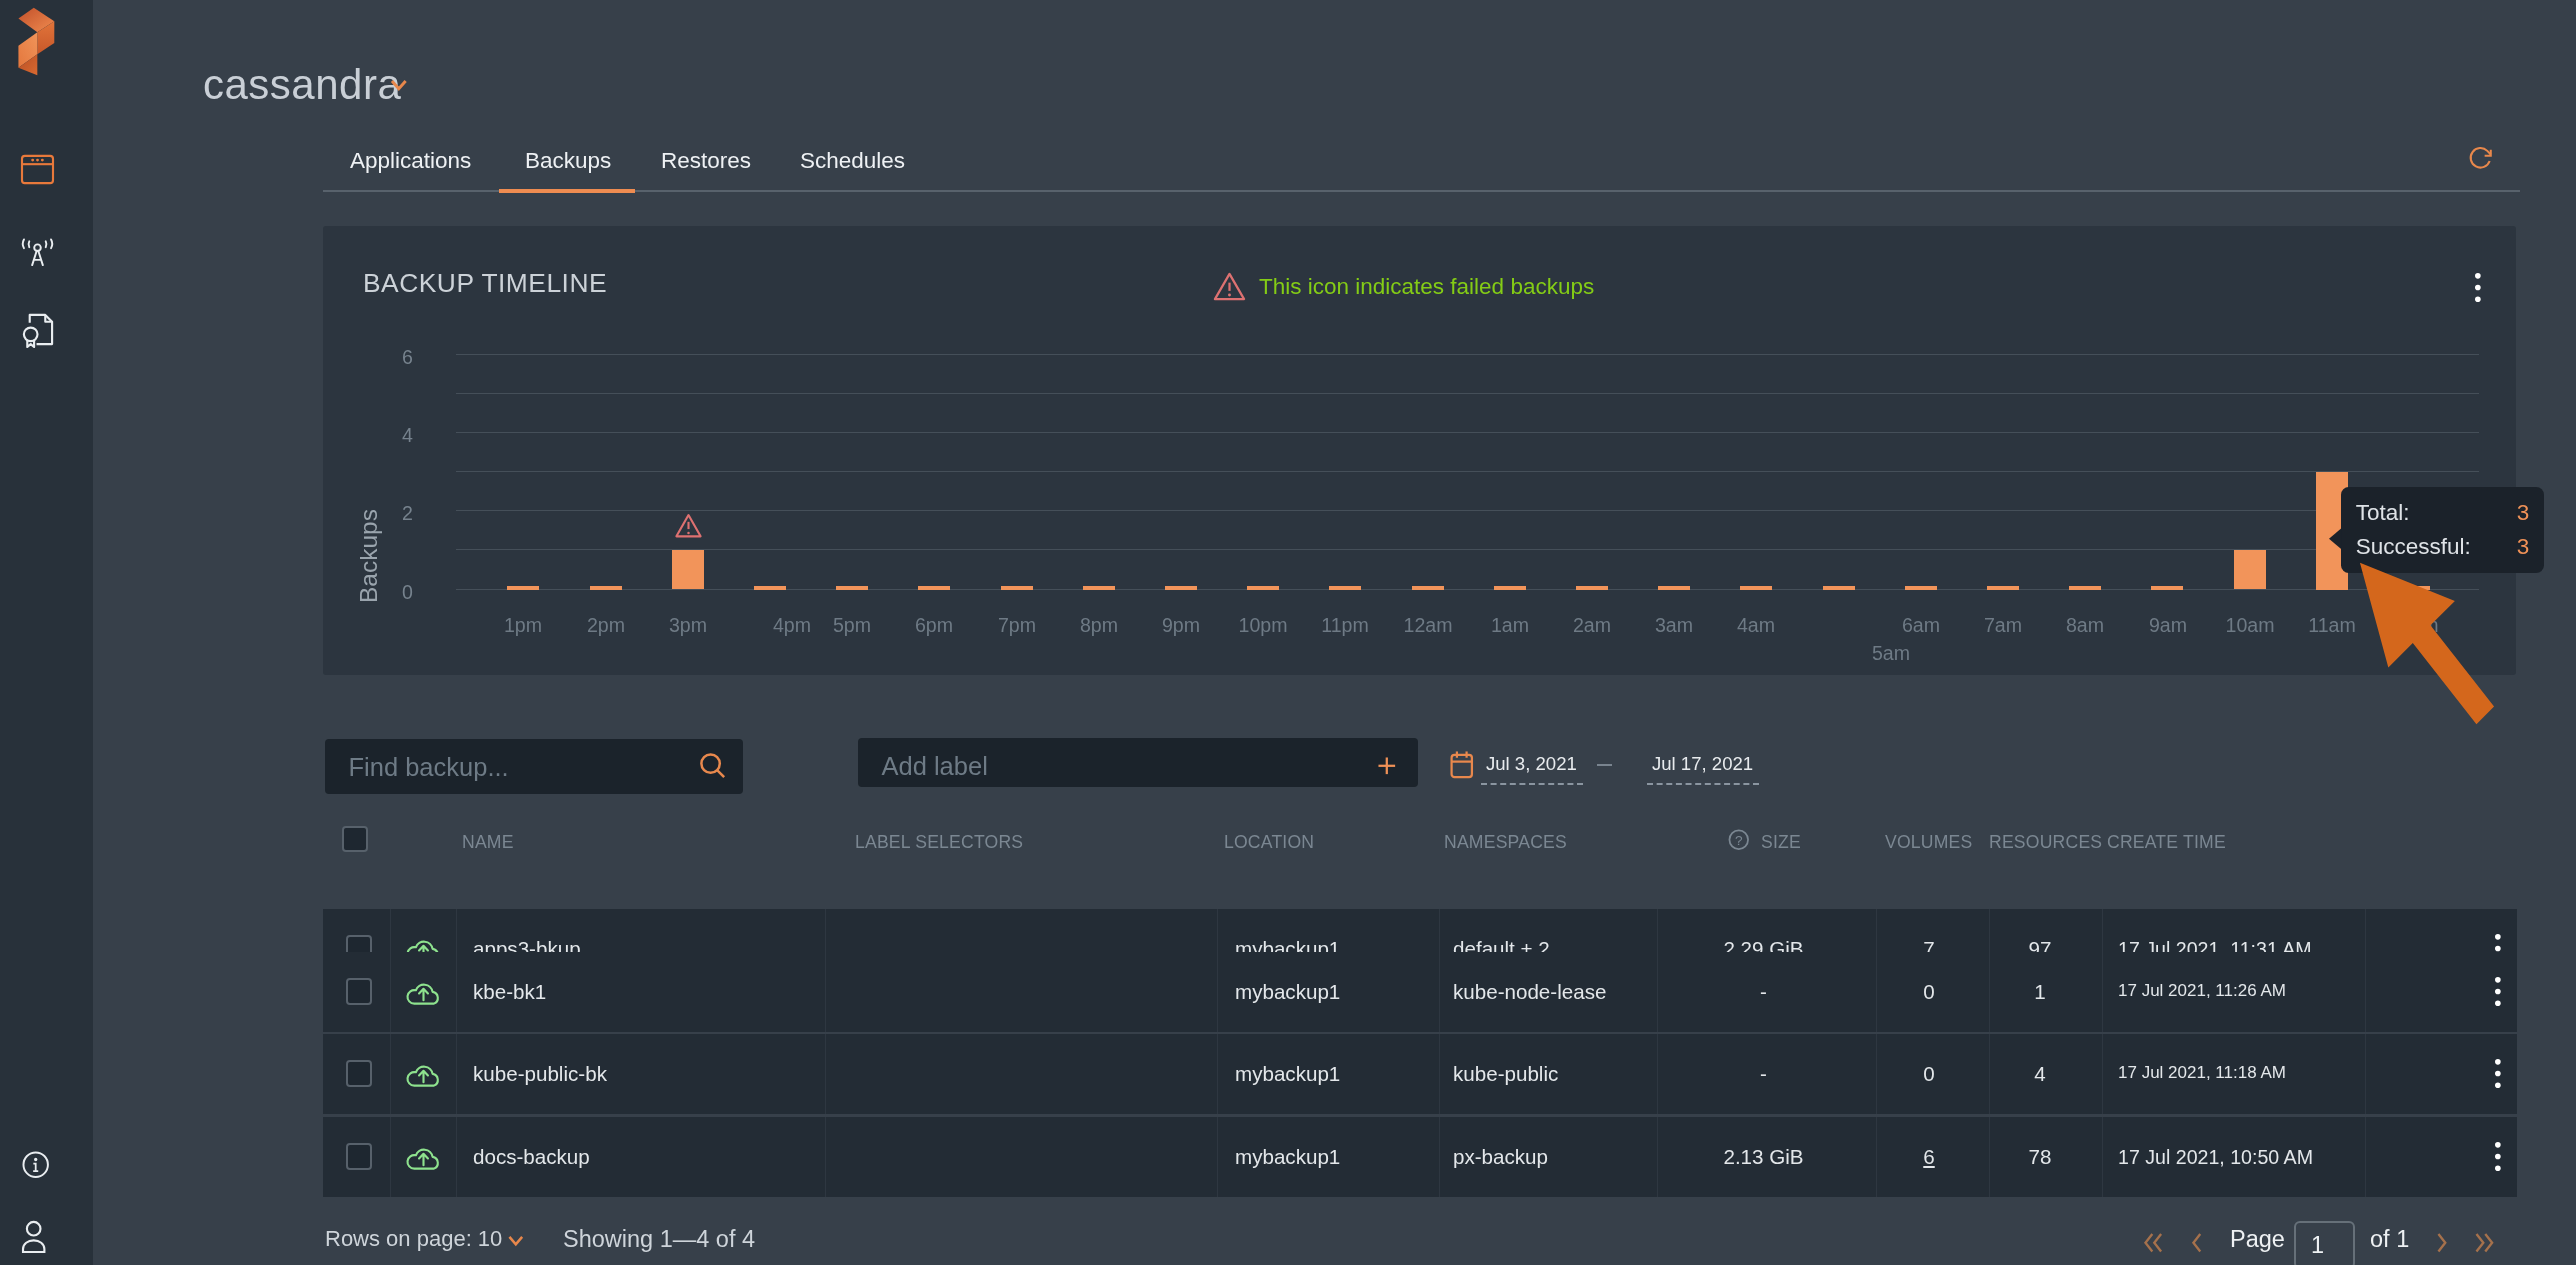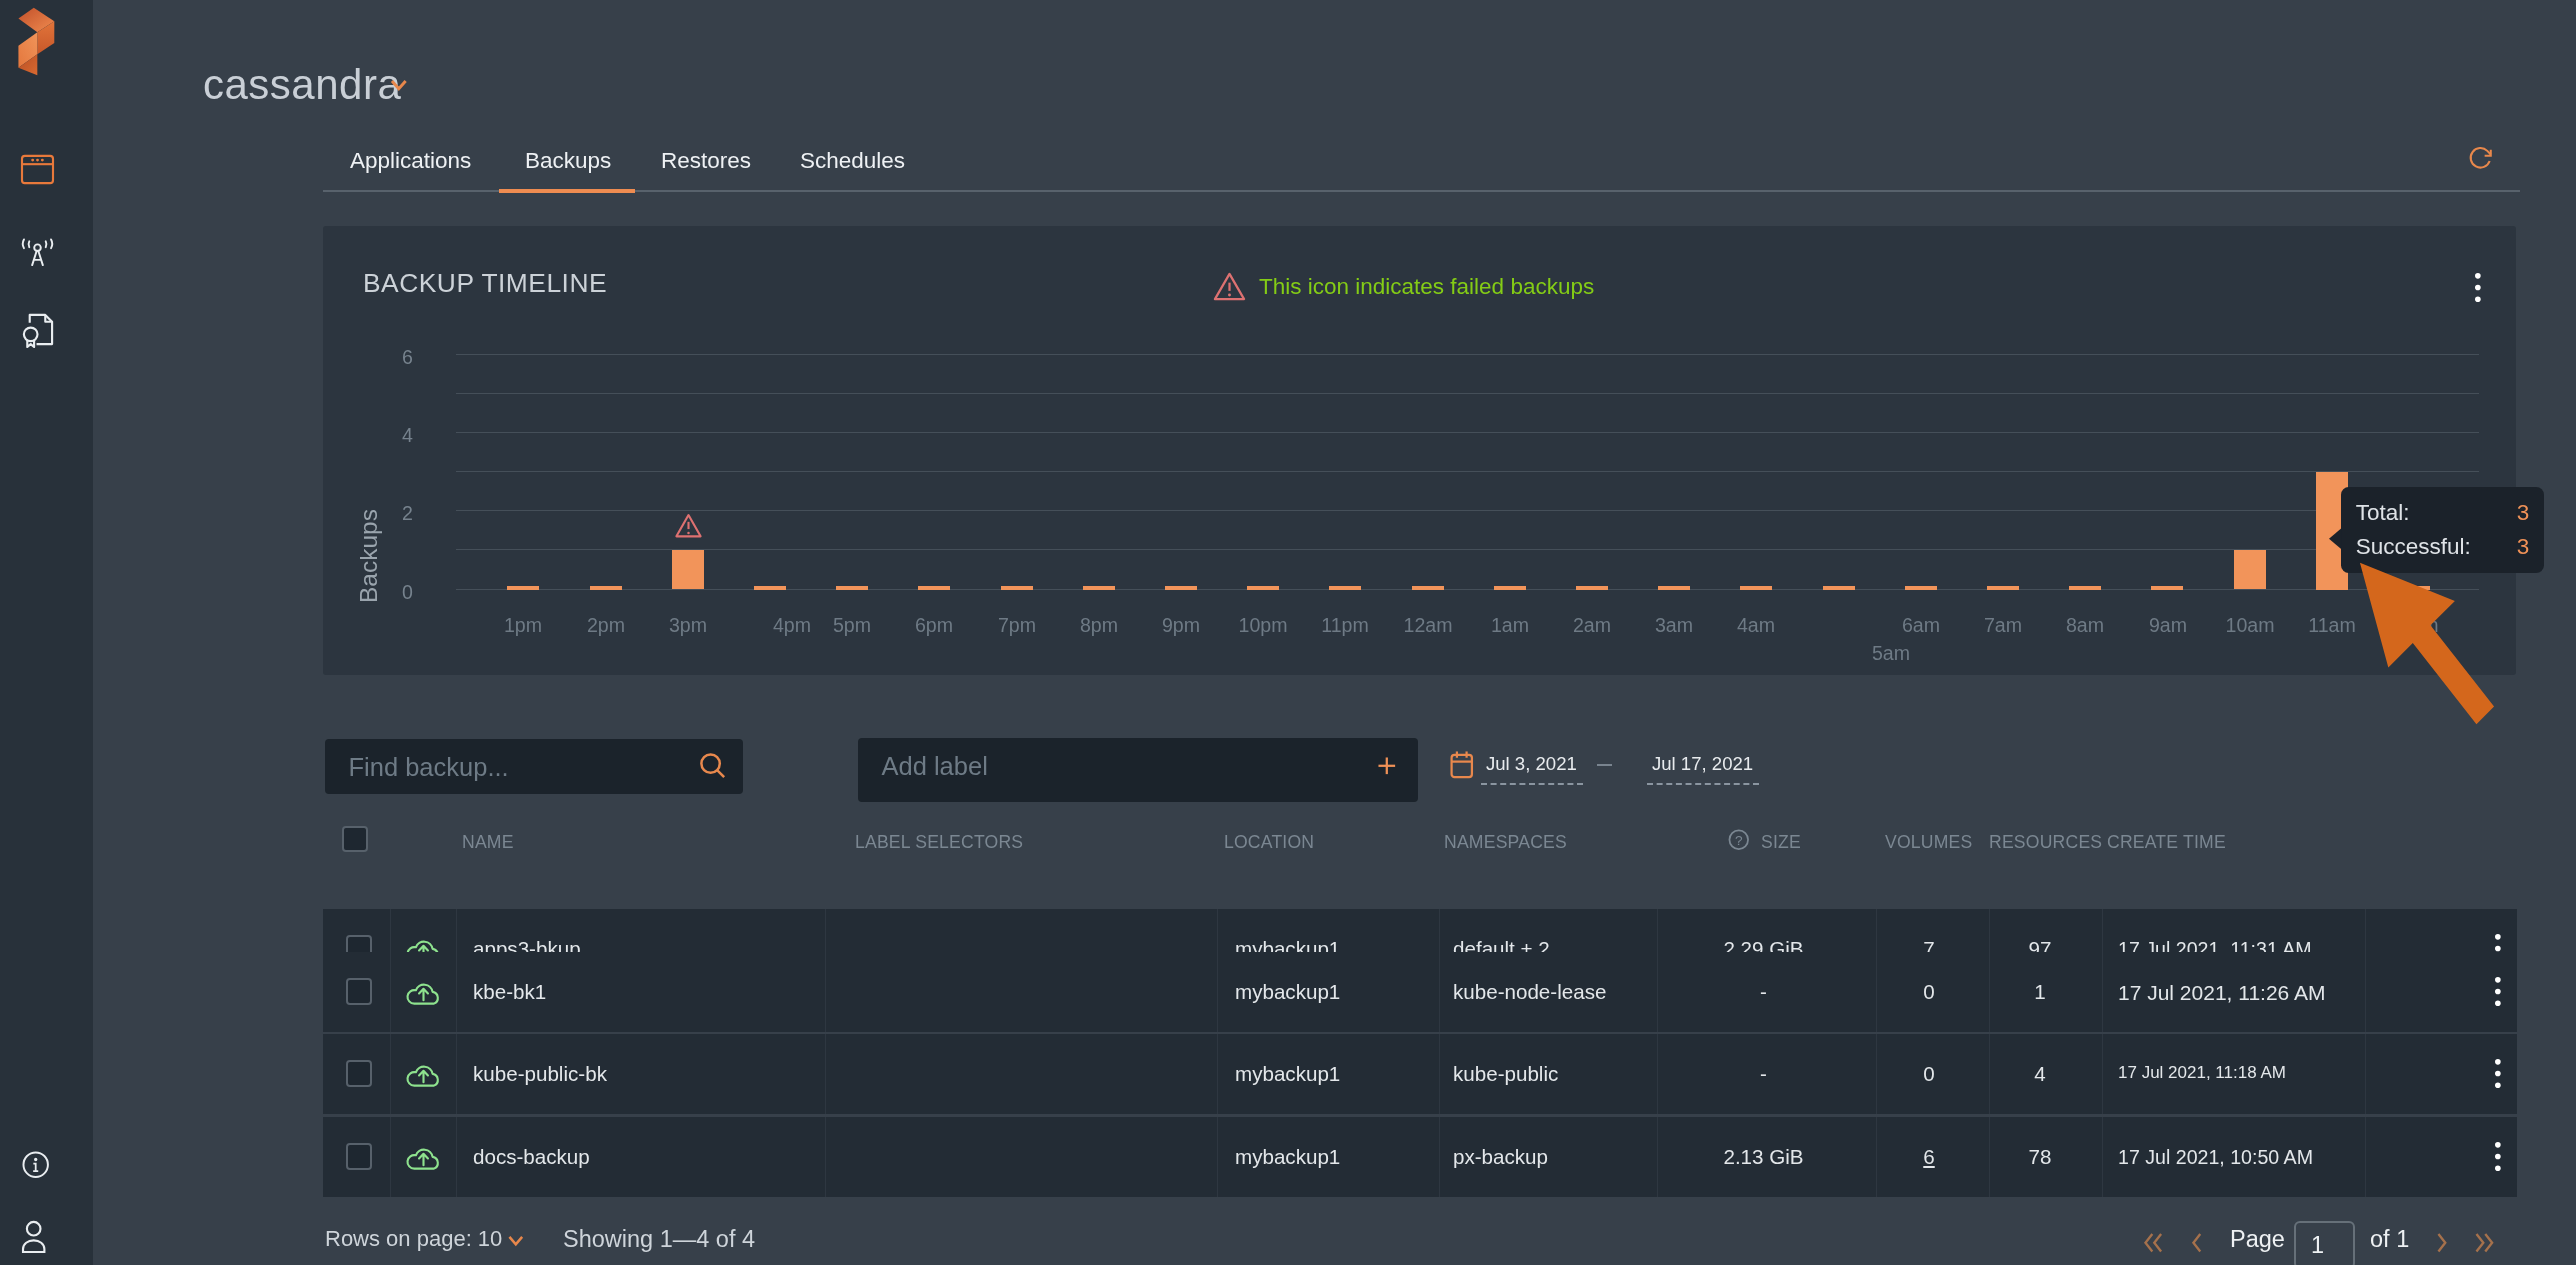--- a/index.html
+++ b/index.html
@@ -26,21 +26,21 @@
   .xlab { position:absolute; top:614px; width:82px; text-align:center; font-size:19.6px; color:#6e7a85; }
   #ylabel { position:absolute; left:325px; top:545px; font-size:24.5px; color:#9aa4ad; transform:rotate(-90deg); transform-origin:center; width:88px; text-align:center; }
   .bar { position:absolute; background:#f2945a; }
   
   #tooltip { position:absolute; left:2341px; top:487px; width:203px; height:86px; background:#1b222a; border-radius:7.8px; }
   #tooltip .l { position:absolute; left:14.7px; font-size:22.5px; color:#dfe3e7; }
   #tooltip .v { position:absolute; right:14.7px; font-size:22.5px; color:#ef9157; }
   
   #search { position:absolute; left:325px; top:739px; width:418px; height:55px; background:#1b232b; border-radius:3.9px; }
   #search span { position:absolute; left:23.5px; top:13.7px; font-size:25.5px; color:#6e7b86; }
-  #addlabel { position:absolute; left:858px; top:738px; width:560px; height:64px; background:#1b232b; border-radius:3.9px; }
+  #addlabel { position:absolute; left:858px; top:738px; width:560px; height:49px; background:#1b232b; border-radius:3.9px; }
   #addlabel span { position:absolute; left:23.5px; top:13.7px; font-size:25.5px; color:#6e7b86; }
   .datetxt { position:absolute; top:753px; font-size:18.6px; color:#e8ebee; padding:0 5.9px 7.8px 4.9px; border-bottom:2px dashed #8a95a0; }
   #datedash { position:absolute; left:1597px; top:764px; width:14.7px; height:2px; background:#79848f; }
   
   .hcell { position:absolute; top:832px; font-size:17.6px; color:#7b8792; letter-spacing:0.2px; }
   .row { position:absolute; left:323px; width:2194px; height:80px; background:#232c35; }
   .cb { position:absolute; width:26.4px; height:26.4px; border:2px solid #57616b; border-radius:3.9px; background:#1e2730; }
   .cell { position:absolute; font-size:20.6px; color:#e3e7ea; }
   .vsep { position:absolute; top:0; width:1px; height:80px; background:#2e3741; }
   
@@ -307,21 +307,21 @@
             <path d="M10.5,26.5 a7,7 0 1 1 1.6,-13.8 a9,9 0 0 1 17.3,1.7 a6.3,6.3 0 0 1 1.4,12.1 L10.5,26.5 Z"></path>
             <path d="M20,23 L20,11.5 M15.4,16 L20,11.2 L24.6,16"></path>
           </g>
         </svg>
         <div class="cell" style="left:150px; top:28px;">kbe-bk1</div>
         <div class="cell" style="left:912px; top:28px;">mybackup1</div>
         <div class="cell" style="left:1130px; top:28px;">kube-node-lease</div>
         <div class="cell" style="left:1362px; top:28px; width:157px; text-align:center;">-</div>
         <div class="cell" style="left:1567px; top:28px; width:78px; text-align:center;">0</div>
         <div class="cell" style="left:1678px; top:28px; width:78px; text-align:center;">1</div>
-        <div class="cell" style="left:1795px; top:29px; font-size:21px;text-align:right;">17 Jul 2021, 11:26 AM</div>
+        <div class="cell" style="left:1795px; top:29px; font-size:17px;text-align:right;">17 Jul 2021, 11:26 AM</div>
         <svg class="abs" style="left:2168px; top:22.5px;" width="13.7" height="35" viewBox="0 0 14 36">
           <circle cx="7" cy="5" r="2.9" fill="#fff"></circle>
           <circle cx="7" cy="17" r="2.9" fill="#fff"></circle>
           <circle cx="7" cy="29" r="2.9" fill="#fff"></circle>
         </svg>
       </div>
       <div class="row" style="top: 1034px;">
         <div class="vsep" style="left:67px;"></div>
         <div class="vsep" style="left:133px;"></div>
         <div class="vsep" style="left:502px;"></div>

